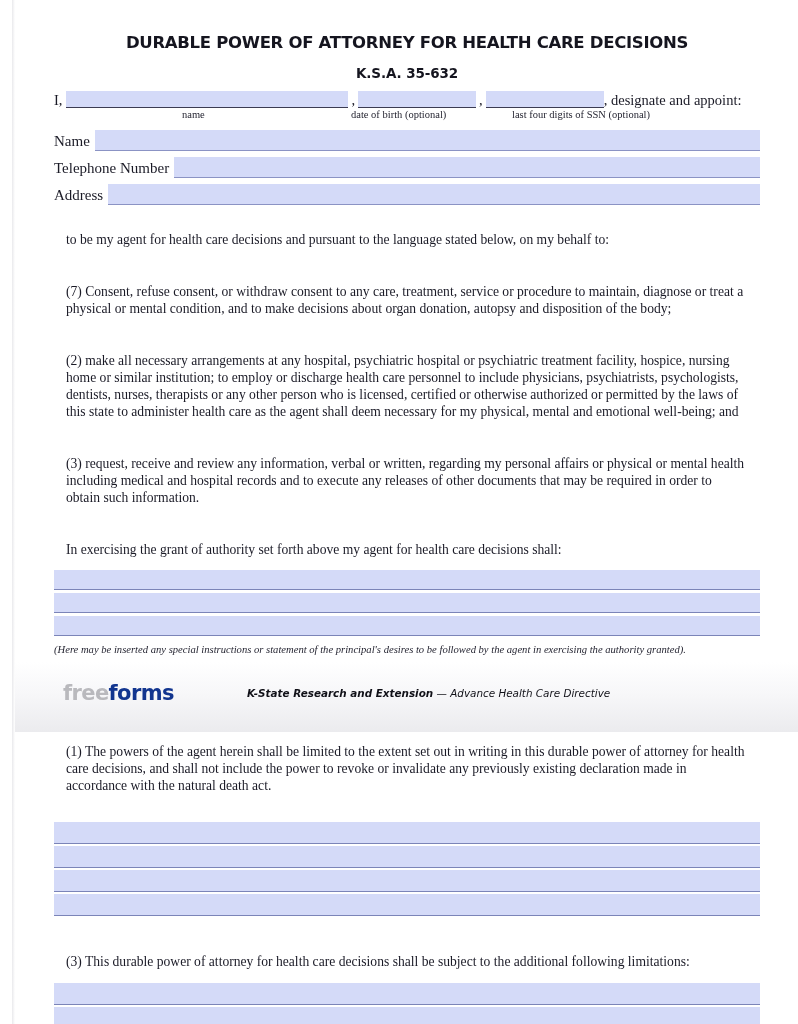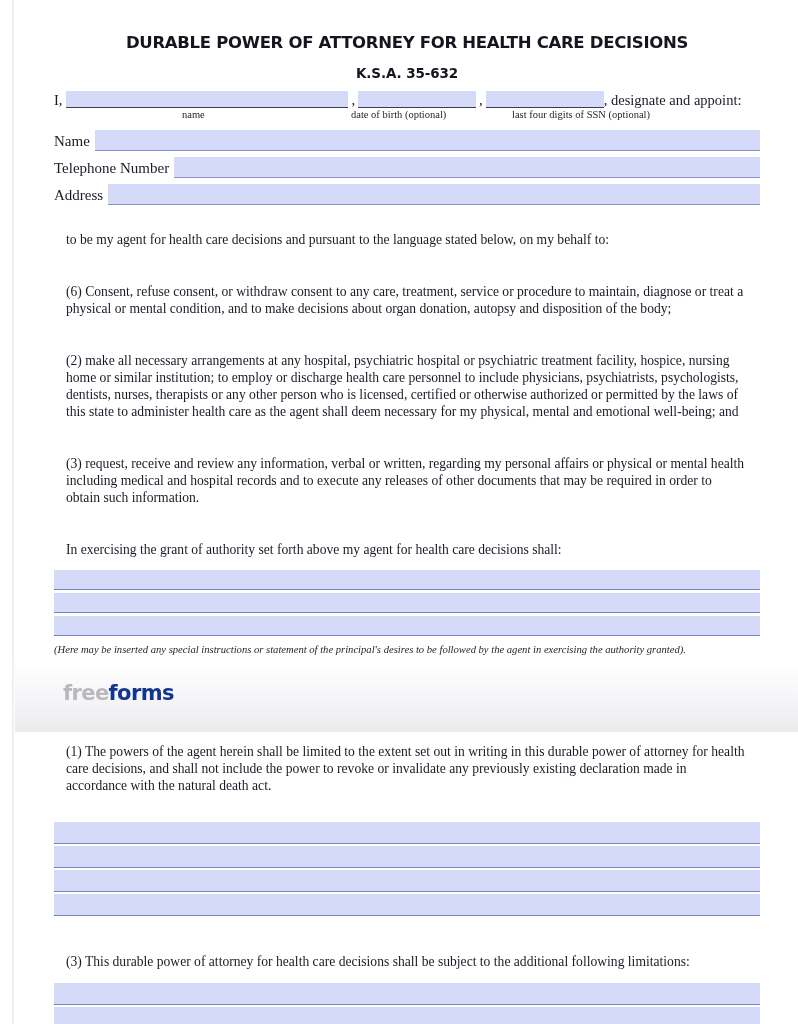--- a/index.html
+++ b/index.html
@@ -254,21 +254,21 @@
       <div class="labeled-row">
         <span class="row-label">Address</span>
         <span class="row-field"></span>
       </div>
     </div>
 
     <div class="gap-md"></div>
     <p class="body">to be my agent for health care decisions and pursuant to the language stated below, on my behalf to:</p>
 
     <div class="gap-sm"></div>
-    <p class="body">(6) Consent, refuse consent, or withdraw consent to any care, treatment, service or procedure to maintain, diagnose or treat a physical or mental condition, and to make decisions about organ donation, autopsy and disposition of the body;</p>
+    <p class="body">(7) Consent, refuse consent, or withdraw consent to any care, treatment, service or procedure to maintain, diagnose or treat a physical or mental condition, and to make decisions about organ donation, autopsy and disposition of the body;</p>
     <div class="gap-sm"></div>
     <p class="body">(2) make all necessary arrangements at any hospital, psychiatric hospital or psychiatric treatment facility, hospice, nursing home or similar institution; to employ or discharge health care personnel to include physicians, psychiatrists, psychologists, dentists, nurses, therapists or any other person who is licensed, certified or otherwise authorized or permitted by the laws of this state to administer health care as the agent shall deem necessary for my physical, mental and emotional well-being; and</p>
     <div class="gap-sm"></div>
     <p class="body">(3) request, receive and review any information, verbal or written, regarding my personal affairs or physical or mental health including medical and hospital records and to execute any releases of other documents that may be required in order to obtain such information.</p>
 
     <div class="gap-sm"></div>
     <p class="body">In exercising the grant of authority set forth above my agent for health care decisions shall:</p>
 
     <div class="lines">
       <div class="wline"></div>
@@ -303,15 +303,18 @@
       <div class="wline"></div>
     </div>
 
   </div>
 
   <div class="footer-band">
     <div class="footer-inner">
       <div class="logo">
         <span class="free">free</span><span class="forms">forms</span>
       </div>
+      <div class="footer-caption">
+        <b>K-State Research and Extension</b><span> — Advance Health Care Directive</span>
+      </div>
     </div>
   </div>
 </div>
 
 </body></html>

